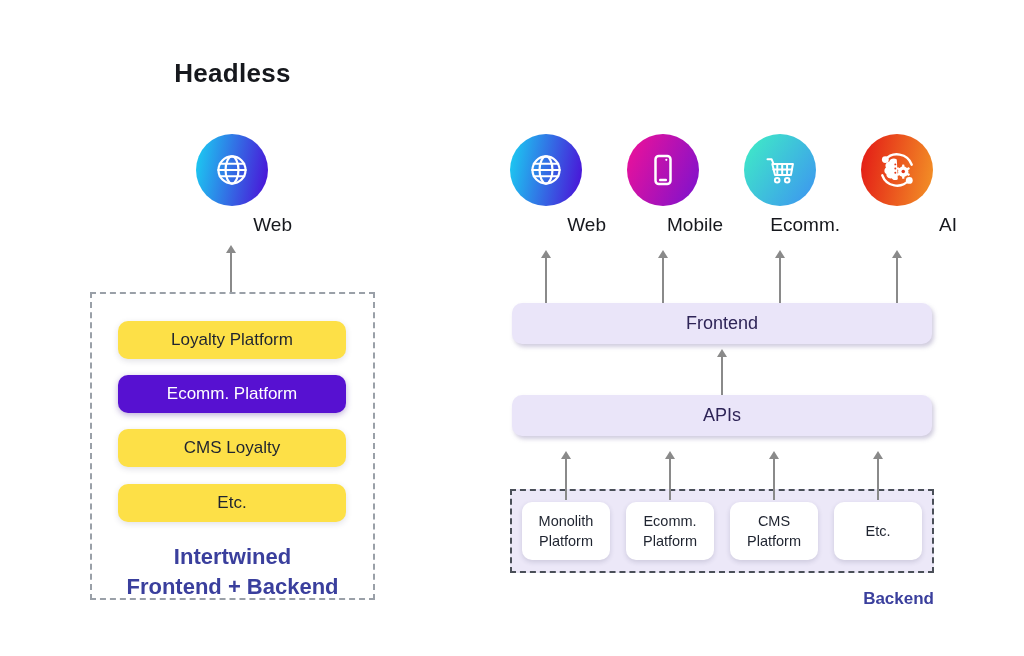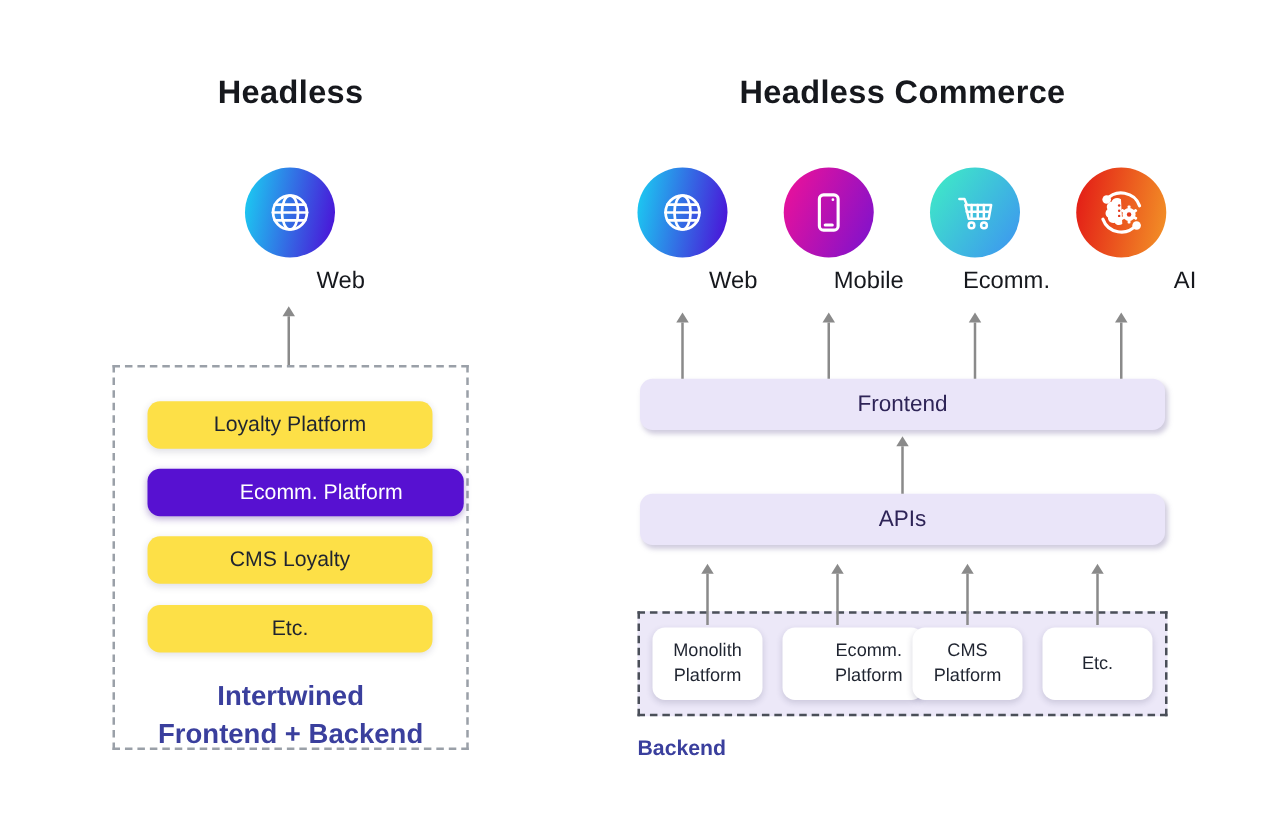--- a/index.html
+++ b/index.html
@@ -70,40 +70,40 @@
     position:absolute;left:90px;top:292px;width:285px;height:308px;
     border:2px dashed #9aa0a8;background:#fff;box-sizing:border-box;
   }
   .stack-card{
     position:absolute;left:118px;width:228px;height:38px;border-radius:10px;
     background:#fde047;display:flex;align-items:center;justify-content:center;
     font-size:17px;font-weight:500;color:#1f2430;
     box-shadow:0 2px 6px rgba(40,40,80,.14);z-index:2;
   }
   .pos-s0{top:321px;} .pos-s1{top:375px;} .pos-s2{top:429px;} .pos-s3{top:484px;}
-  .highlight{background:#5711d1;color:#ffffff;box-shadow:0 2px 6px rgba(60,20,140,.35);padding-left:25px;}
+  .highlight{background:#5711d1;color:#ffffff;box-shadow:0 2px 6px rgba(60,20,140,.35);}
   .mono-caption{
     position:absolute;left:90px;top:542px;width:285px;text-align:center;
     color:#3a3f9d;font-weight:700;font-size:22px;line-height:30px;z-index:2;
   }
 
   
   .backend-box{
     position:absolute;left:510px;top:489px;width:424px;height:84px;
     border:2px dashed #4a4f58;background:#ece8f8;box-sizing:border-box;z-index:1;
   }
   .svc-card{
     position:absolute;top:502px;width:88px;height:58px;border-radius:10px;
     background:#ffffff;display:flex;flex-direction:column;align-items:center;
     justify-content:center;text-align:center;font-size:14.5px;line-height:1.38;
     font-weight:500;color:#1f2430;box-shadow:0 2px 5px rgba(40,40,80,.16);z-index:2;
   }
   .pos-v0{left:522px;} .pos-v1{left:626px;} .pos-v2{left:730px;} .pos-v3{left:834px;}
   .backend-caption{
-    position:absolute;left:510px;top:589px;width:424px;text-align:left;
+    position:absolute;left:510px;top:589px;width:424px;text-align:right;
     color:#3a3f9d;font-weight:700;font-size:17px;
   }
   svg{display:block;}
 </style>
 </head>
 <body>
 
 <div class="canvas">
 
   <div class="col-title t-mono">Headless</div>
@@ -126,21 +126,20 @@
   <div class="stack-card pos-s0">Loyalty Platform</div>
   <div class="stack-card pos-s1 highlight">Ecomm. Platform</div>
   <div class="stack-card pos-s2">CMS Loyalty</div>
   <div class="stack-card pos-s3">Etc.</div>
 
   <div class="mono-caption">
     <span>Intertwined</span><br>
     <span>Frontend + Backend</span>
   </div>
 
-  <div class="col-title t-headless">Headless Commerce</div>
 
   <div class="icon-circle grad-globe pos-hc-icon0">
     <svg width="50" height="50" viewBox="0 0 48 48">
       <g fill="none" stroke="#fff" stroke-width="2.1" stroke-linecap="round">
         <circle cx="24" cy="24" r="13"></circle>
         <ellipse cx="24" cy="24" rx="6.2" ry="13"></ellipse>
         <path d="M12.3 18 H35.7 M10.8 24 H37.2 M12.3 30 H35.7"></path>
       </g>
     </svg>
   </div>

